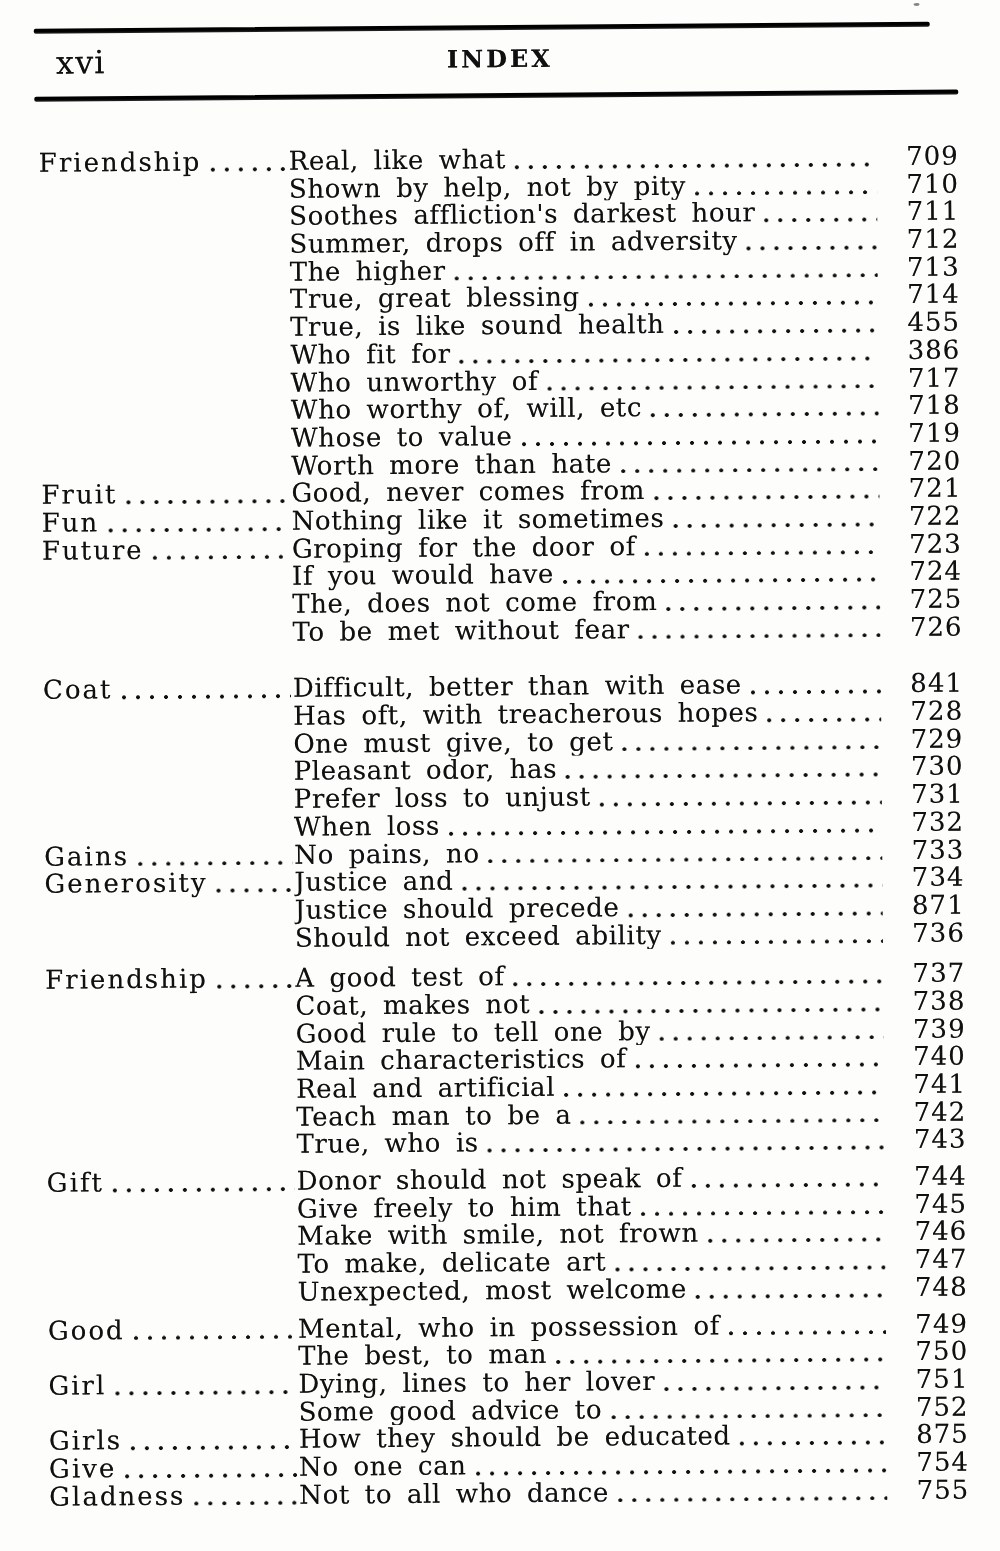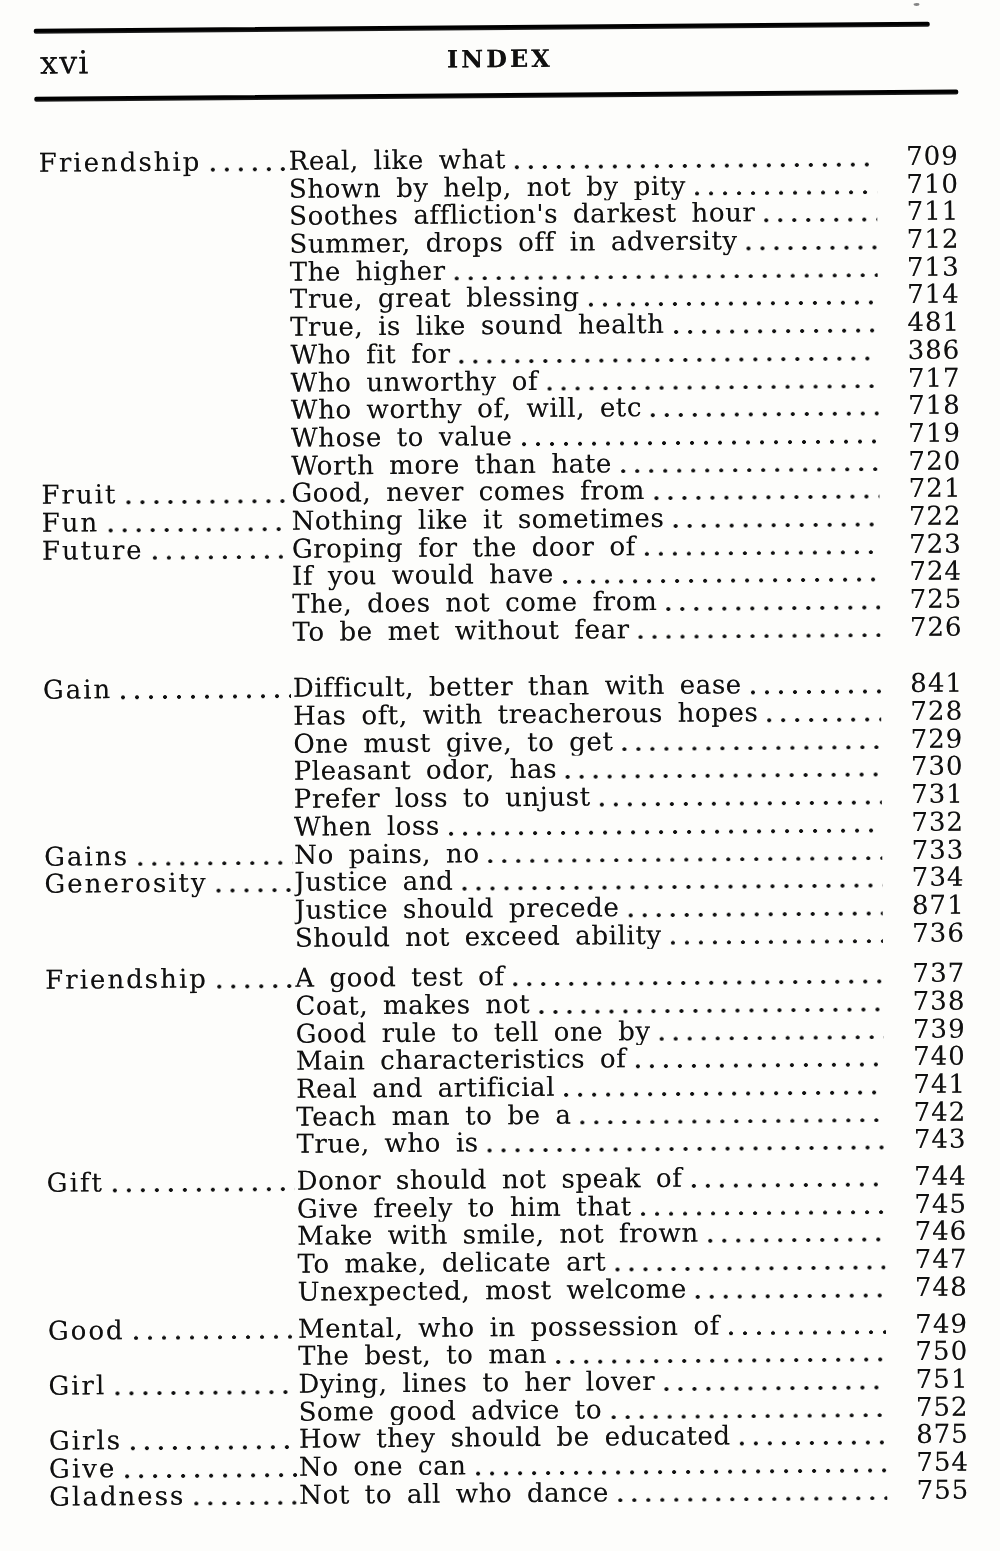--- a/index.html
+++ b/index.html
@@ -31,21 +31,21 @@
     position: absolute;
     height: 5px;
     background: linear-gradient(#000 0 55%, #2a2a2a);
     border-radius: 2px;
   }
   .rule-top    { top: 25px; left: 34px; width: 896px; }
   .rule-header { top: 93px; left: 34px; width: 924px; }
   .speck { position: absolute; top: 6px; right: 80px; width: 6px; height: 3px;
            background: #444; border-radius: 50%; opacity: .65; }
   .folio {
-    position: absolute; top: 40px; left: 40px;
+    position: absolute; top: 40px; left: 56px;
     font-size: 32px; letter-spacing: 1px;
     text-shadow: 0 0 .6px rgba(0,0,0,.55);
   }
   .running-head {
     position: absolute; top: 44px; left: 0; right: 0;
     text-align: center;
     font-size: 24px; font-weight: bold; letter-spacing: 3px;
     text-shadow: 0 0 .5px rgba(0,0,0,.5);
   }
   .index-body {
@@ -154,21 +154,21 @@
               <span class="leader"></span>
             </span>
             <span class="page-num">714</span>
           </div>
           <div class="row">
             <span class="term-cell"></span>
             <span class="desc-cell">
               <span class="desc">True, is like sound health</span>
               <span class="leader"></span>
             </span>
-            <span class="page-num">481</span>
+            <span class="page-num">455</span>
           </div>
           <div class="row">
             <span class="term-cell"></span>
             <span class="desc-cell">
               <span class="desc">Who fit for</span>
               <span class="leader"></span>
             </span>
             <span class="page-num">386</span>
           </div>
           <div class="row">
@@ -263,21 +263,21 @@
             <span class="desc-cell">
               <span class="desc">To be met without fear</span>
               <span class="leader"></span>
             </span>
             <span class="page-num">726</span>
           </div>
         </div>
         <div class="group gap-large">
           <div class="row">
             <span class="term-cell">
-              <span class="term">Gain</span>
+              <span class="term">Coat</span>
               <span class="leader"></span>
             </span>
             <span class="desc-cell">
               <span class="desc">Difficult, better than with ease</span>
               <span class="leader"></span>
             </span>
             <span class="page-num">841</span>
           </div>
           <div class="row">
             <span class="term-cell"></span>

